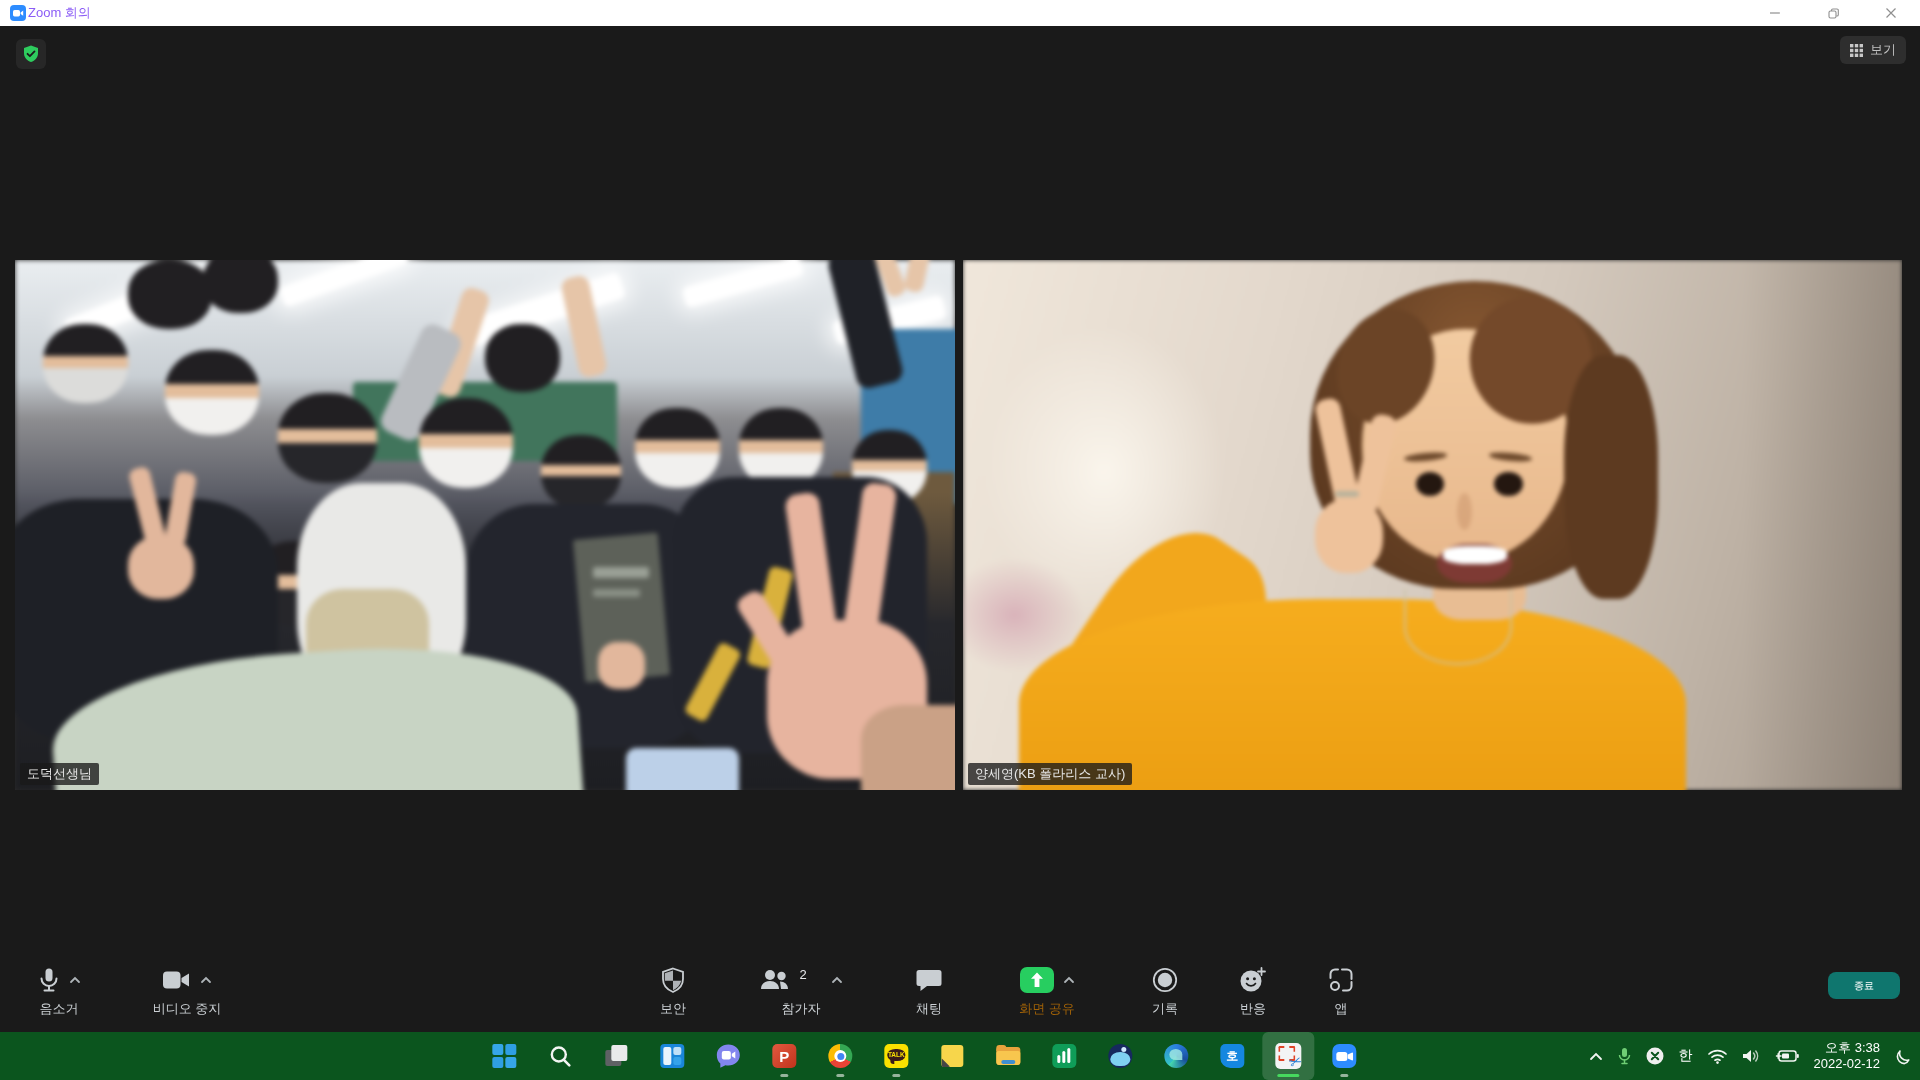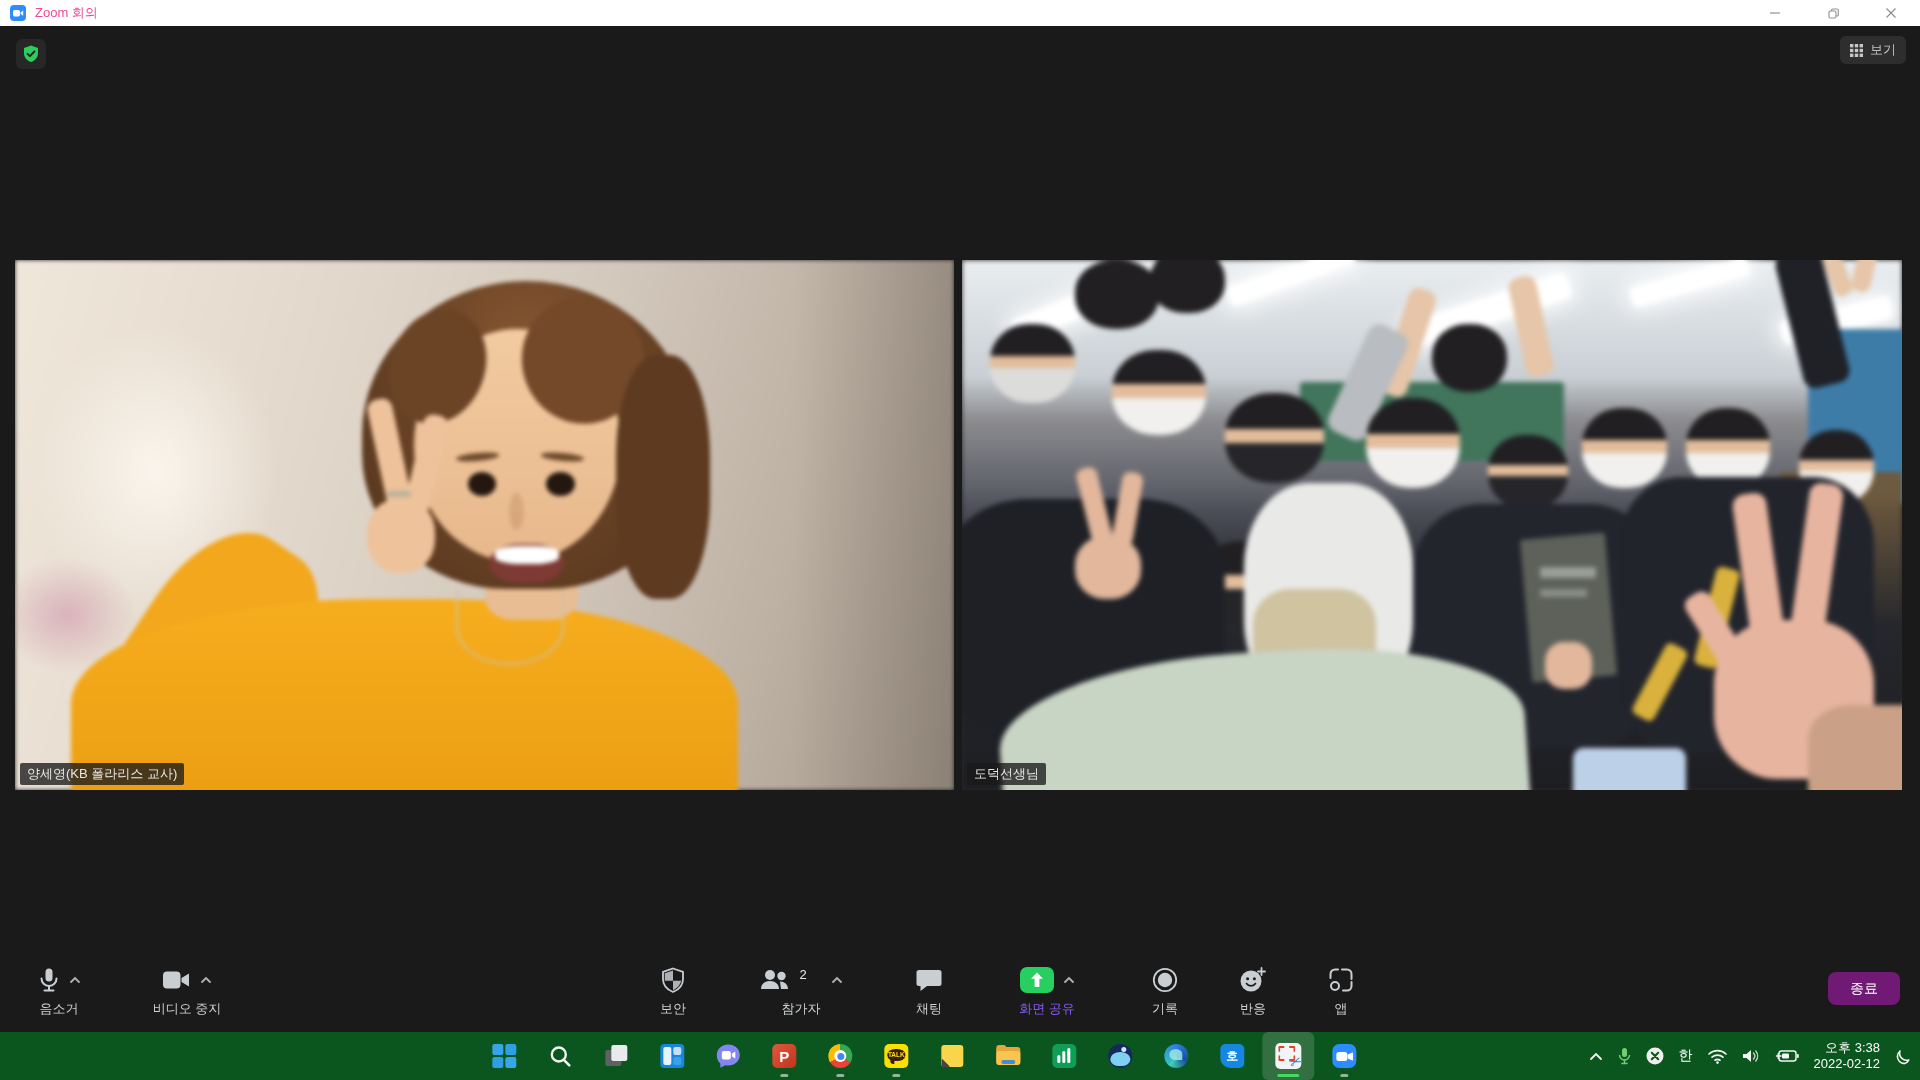--- a/index.html
+++ b/index.html
@@ -3,21 +3,21 @@
 <meta charset="utf-8">
 <style>
   html,body{margin:0;padding:0}
   body{width:1920px;height:1080px;overflow:hidden;background:#1a1a1a;
        font-family:"Liberation Sans","DejaVu Sans",sans-serif;-webkit-font-smoothing:antialiased}
 
   
   #titlebar{position:absolute;top:0;left:0;right:0;height:26px;background:#ffffff;z-index:50}
   #titlebar .appico{position:absolute;left:10px;top:5px;width:16px;height:16px;border-radius:4px;background:#2d8cff}
   #titlebar .appico svg{position:absolute;inset:0}
-  #titlebar .ttl{position:absolute;left:35px;top:4px;font-size:13px;color:#ec4899}
+  #titlebar .ttl{position:absolute;left:28px;top:4px;font-size:13px;color:#8b5cf6}
   .winctl{position:absolute;top:0;right:0;height:26px;display:flex}
   .winctl span{width:58px;height:26px;display:flex;align-items:center;justify-content:center;color:#8f8f8f}
 
   
   #meeting{position:absolute;top:26px;left:0;right:0;bottom:48px;background:#1a1a1a}
   #secbadge{position:absolute;left:16px;top:13px;width:30px;height:30px;border-radius:6px;background:#272727;
             display:flex;align-items:center;justify-content:center}
   #viewbtn{position:absolute;right:14px;top:10px;height:28px;padding:0 10px;border-radius:6px;background:#2e2e2e;
            display:flex;align-items:center;gap:7px;color:#c2c2c2;font-size:13px}
 
@@ -41,23 +41,23 @@
   .t2base{position:absolute;inset:0;background:linear-gradient(105deg,#f0e7db 0%,#e3d8cc 30%,#d4c9bd 55%,#beb2a5 78%,#a2968a 100%)}
 
   
   #toolbar{position:absolute;left:0;right:0;bottom:0;height:78px;background:#1a1a1a}
   .tbtn{display:flex;flex-direction:column;align-items:center;gap:6px;color:#ccd1d5;font-size:13px;position:relative;padding-top:10px}
   .tbtn .ir{display:flex;align-items:center;gap:8px;height:28px}
   .chev{color:#aeb4b8;display:flex}
   .tb-left{position:absolute;left:16px;top:2px;display:flex;gap:30px}
   .tb-center{position:absolute;left:638px;top:2px;display:flex;gap:18px}
   .w70{width:70px}.w150{width:150px}.w130{width:130px}
-  .sharegrn{color:#8b5cf6}
-  #endbtn{position:absolute;right:20px;top:18px;width:72px;height:33px;border-radius:8px;background:#701a75;
-          color:#ffffff;font-size:14px;display:flex;align-items:center;justify-content:center}
+  .sharegrn{color:#a16207}
+  #endbtn{position:absolute;right:20px;top:18px;width:72px;height:27px;border-radius:8px;background:#0f766e;
+          color:#ffffff;font-size:10px;display:flex;align-items:center;justify-content:center}
   .cnt{font-size:13px;color:#e8eaec;position:relative;top:-6px}
 
   
   #taskbar{position:absolute;left:0;right:0;bottom:0;height:48px;background:#0b551e;z-index:60}
   #tbicons{position:absolute;left:50%;top:0;transform:translateX(-54%);height:48px;display:flex;gap:4px}
   .tcell{width:52px;height:48px;display:flex;align-items:center;justify-content:center;position:relative;border-radius:6px}
   .tcell.active{background:rgba(255,255,255,.16)}
   .rdot{position:absolute;bottom:3px;left:50%;transform:translateX(-50%);width:8px;height:3px;border-radius:2px;background:rgba(225,232,225,.65)}
   .rbar{position:absolute;bottom:3px;left:50%;transform:translateX(-50%);width:22px;height:3px;border-radius:2px;background:#46d95e}
   .ticon{width:26px;height:26px;position:relative;display:flex;align-items:center;justify-content:center}
@@ -120,55 +120,20 @@
       <rect y="9.6" width="3.4" height="3.4"></rect>
           <rect x="4.8" y="9.6" width="3.4" height="3.4"></rect>
           <rect x="9.6" y="9.6" width="3.4" height="3.4"></rect>
         </g>
     </svg>
     <span>보기</span>
   </div>
 
   <div id="tiles">
 
-    <div class="tile" style="width:939px">
-      <div class="scene2">
-        <div class="t2base"></div>
-        <div class="b" style="left:2%;top:12%;width:26%;height:56%;background:radial-gradient(ellipse at center,#faf5ec 0%,rgba(250,245,236,0) 70%)"></div>
-        <div class="b" style="left:-2%;top:56%;width:15%;height:22%;background:radial-gradient(ellipse at center,#d9b3ba 0%,rgba(217,179,186,0) 70%)"></div>
-        <div class="b" style="right:0;top:0;width:17%;height:100%;background:linear-gradient(90deg,rgba(90,80,70,0),rgba(90,80,70,.30))"></div>
-
-        <div class="b" style="left:12%;top:50%;width:17%;height:52%;background:#f2a71c;border-radius:40%;transform:rotate(34deg)"></div>
-        <div class="b" style="left:6%;top:64%;width:71%;height:44%;background:linear-gradient(180deg,#f6ad1e,#ea9c10);border-radius:45% 45% 0 0"></div>
-
-        <div class="b" style="left:50%;top:54%;width:10%;height:14%;background:#e8bd93;border-radius:30%"></div>
-        <div class="b" style="left:37%;top:4%;width:35%;height:58%;background:radial-gradient(ellipse at 50% 28%,#8a5a33 0%,#6b4426 45%,#53331c 100%);border-radius:50% 50% 44% 44%"></div>
-        <div class="b" style="left:42.5%;top:13%;width:22%;height:44%;background:linear-gradient(180deg,#f2cba1,#e8b88c);border-radius:50%"></div>
-        <div class="b" style="left:40%;top:9%;width:10%;height:22%;background:#6b4426;border-radius:50%;transform:rotate(20deg)"></div>
-        <div class="b" style="left:54%;top:7%;width:13%;height:24%;background:#74492a;border-radius:50%;transform:rotate(-16deg)"></div>
-        <div class="b" style="left:64%;top:18%;width:10%;height:46%;background:#5d3a20;border-radius:42%"></div>
-
-        <div class="b" style="left:47%;top:36.5%;width:4.6%;height:1.5%;background:#6e4a2c;border-radius:50%;transform:rotate(-5deg)"></div>
-        <div class="b" style="left:56%;top:36.5%;width:4.6%;height:1.5%;background:#6e4a2c;border-radius:50%;transform:rotate(5deg)"></div>
-        <div class="b" style="left:48.2%;top:40%;width:3%;height:4.6%;background:#241710;border-radius:50%"></div>
-        <div class="b" style="left:56.6%;top:40%;width:3%;height:4.6%;background:#241710;border-radius:50%"></div>
-        <div class="b" style="left:52.6%;top:44%;width:1.6%;height:7%;background:rgba(180,120,80,.30);border-radius:50%"></div>
-        <div class="b" style="left:50.5%;top:53.5%;width:8%;height:7.5%;background:#7e3a34;border-radius:46%/56%"></div>
-        <div class="b" style="left:51.1%;top:54%;width:6.8%;height:3.4%;background:#ffffff;border-radius:38%"></div>
-
-        <div class="b" style="left:37.5%;top:45%;width:7.2%;height:14%;background:#eec29b;border-radius:45%"></div>
-        <div class="b" style="left:38.5%;top:26%;width:2.7%;height:21%;background:#eec29b;border-radius:10px;transform:rotate(-12deg)"></div>
-        <div class="b" style="left:42.5%;top:29%;width:2.7%;height:19%;background:#eec29b;border-radius:10px;transform:rotate(13deg)"></div>
-        <div class="b" style="left:39.6%;top:43.5%;width:2.6%;height:1.2%;background:#b9b29b;border-radius:4px"></div>
-
-        <div class="b" style="left:47%;top:62%;width:11%;height:14%;border:2px solid rgba(205,195,165,.85);border-top:none;border-radius:0 0 50% 50%"></div>
-      </div>
-      <span class="nlabel">양세영(KB 폴라리스 교사)</span>
-    </div>
-
     <div class="tile">
       <div class="scene">
         <div class="t1base"></div>
         <div class="light" style="left:5%;top:6%;width:16%;height:4.5%;transform:rotate(-22deg)"></div>
         <div class="light" style="left:28%;top:1%;width:14%;height:4%;transform:rotate(-20deg)"></div>
         <div class="light" style="left:47%;top:7%;width:18%;height:5%;transform:rotate(-18deg)"></div>
         <div class="light" style="left:71%;top:2%;width:13%;height:4%;transform:rotate(-16deg)"></div>
         <div class="light" style="left:87%;top:9%;width:12%;height:4.5%;transform:rotate(-14deg)"></div>
         <div class="b" style="left:36%;top:23%;width:28%;height:15%;background:#41755c;border-radius:4px"></div>
         <div class="b" style="right:-2%;top:13%;width:12%;height:33%;background:#3e7ca8;border-radius:4px"></div>
@@ -215,20 +180,55 @@
         <div class="b" style="left:4%;bottom:-8%;width:56%;height:34%;background:#c8d4c4;border-radius:45% 45% 0 0;transform:rotate(-4deg)"></div>
         <div class="b" style="left:80%;top:68%;width:17%;height:30%;background:#e7b49f;border-radius:40%"></div>
         <div class="b" style="left:83%;top:44%;width:3.6%;height:30%;background:#e7b49f;border-radius:12px;transform:rotate(-8deg)"></div>
         <div class="b" style="left:89%;top:42%;width:3.6%;height:32%;background:#e7b49f;border-radius:12px;transform:rotate(8deg)"></div>
         <div class="b" style="left:78.5%;top:62%;width:3%;height:15%;background:#e7b49f;border-radius:10px;transform:rotate(-32deg)"></div>
         <div class="b" style="left:90%;bottom:-6%;width:15%;height:22%;background:#caa186;border-radius:30%"></div>
         <div class="b" style="left:65%;bottom:-2%;width:12%;height:10%;background:#bcd0e8;border-radius:10px"></div>
       </div>
       <span class="nlabel">도덕선생님</span>
     </div>
+
+    <div class="tile" style="width:939px">
+      <div class="scene2">
+        <div class="t2base"></div>
+        <div class="b" style="left:2%;top:12%;width:26%;height:56%;background:radial-gradient(ellipse at center,#faf5ec 0%,rgba(250,245,236,0) 70%)"></div>
+        <div class="b" style="left:-2%;top:56%;width:15%;height:22%;background:radial-gradient(ellipse at center,#d9b3ba 0%,rgba(217,179,186,0) 70%)"></div>
+        <div class="b" style="right:0;top:0;width:17%;height:100%;background:linear-gradient(90deg,rgba(90,80,70,0),rgba(90,80,70,.30))"></div>
+
+        <div class="b" style="left:12%;top:50%;width:17%;height:52%;background:#f2a71c;border-radius:40%;transform:rotate(34deg)"></div>
+        <div class="b" style="left:6%;top:64%;width:71%;height:44%;background:linear-gradient(180deg,#f6ad1e,#ea9c10);border-radius:45% 45% 0 0"></div>
+
+        <div class="b" style="left:50%;top:54%;width:10%;height:14%;background:#e8bd93;border-radius:30%"></div>
+        <div class="b" style="left:37%;top:4%;width:35%;height:58%;background:radial-gradient(ellipse at 50% 28%,#8a5a33 0%,#6b4426 45%,#53331c 100%);border-radius:50% 50% 44% 44%"></div>
+        <div class="b" style="left:42.5%;top:13%;width:22%;height:44%;background:linear-gradient(180deg,#f2cba1,#e8b88c);border-radius:50%"></div>
+        <div class="b" style="left:40%;top:9%;width:10%;height:22%;background:#6b4426;border-radius:50%;transform:rotate(20deg)"></div>
+        <div class="b" style="left:54%;top:7%;width:13%;height:24%;background:#74492a;border-radius:50%;transform:rotate(-16deg)"></div>
+        <div class="b" style="left:64%;top:18%;width:10%;height:46%;background:#5d3a20;border-radius:42%"></div>
+
+        <div class="b" style="left:47%;top:36.5%;width:4.6%;height:1.5%;background:#6e4a2c;border-radius:50%;transform:rotate(-5deg)"></div>
+        <div class="b" style="left:56%;top:36.5%;width:4.6%;height:1.5%;background:#6e4a2c;border-radius:50%;transform:rotate(5deg)"></div>
+        <div class="b" style="left:48.2%;top:40%;width:3%;height:4.6%;background:#241710;border-radius:50%"></div>
+        <div class="b" style="left:56.6%;top:40%;width:3%;height:4.6%;background:#241710;border-radius:50%"></div>
+        <div class="b" style="left:52.6%;top:44%;width:1.6%;height:7%;background:rgba(180,120,80,.30);border-radius:50%"></div>
+        <div class="b" style="left:50.5%;top:53.5%;width:8%;height:7.5%;background:#7e3a34;border-radius:46%/56%"></div>
+        <div class="b" style="left:51.1%;top:54%;width:6.8%;height:3.4%;background:#ffffff;border-radius:38%"></div>
+
+        <div class="b" style="left:37.5%;top:45%;width:7.2%;height:14%;background:#eec29b;border-radius:45%"></div>
+        <div class="b" style="left:38.5%;top:26%;width:2.7%;height:21%;background:#eec29b;border-radius:10px;transform:rotate(-12deg)"></div>
+        <div class="b" style="left:42.5%;top:29%;width:2.7%;height:19%;background:#eec29b;border-radius:10px;transform:rotate(13deg)"></div>
+        <div class="b" style="left:39.6%;top:43.5%;width:2.6%;height:1.2%;background:#b9b29b;border-radius:4px"></div>
+
+        <div class="b" style="left:47%;top:62%;width:11%;height:14%;border:2px solid rgba(205,195,165,.85);border-top:none;border-radius:0 0 50% 50%"></div>
+      </div>
+      <span class="nlabel">양세영(KB 폴라리스 교사)</span>
+    </div>
   </div>
 
   <div id="toolbar">
 
     <div class="tb-left">
       <div class="tbtn" style="width:86px">
         <div class="ir">
           <svg width="24" height="26" viewBox="0 0 24 26">
             <rect x="8.5" y="1.5" width="7" height="13" rx="3.5" fill="#c9ced2"></rect>
             <path d="M4.5 11.5a7.5 7.5 0 0 0 15 0" fill="none" stroke="#c9ced2" stroke-width="2" stroke-linecap="round"></path>

